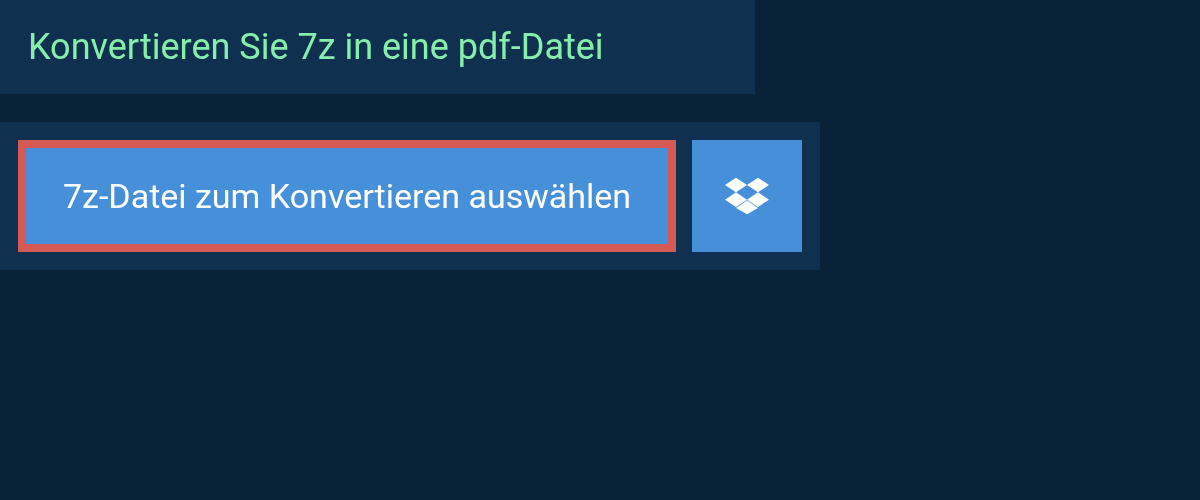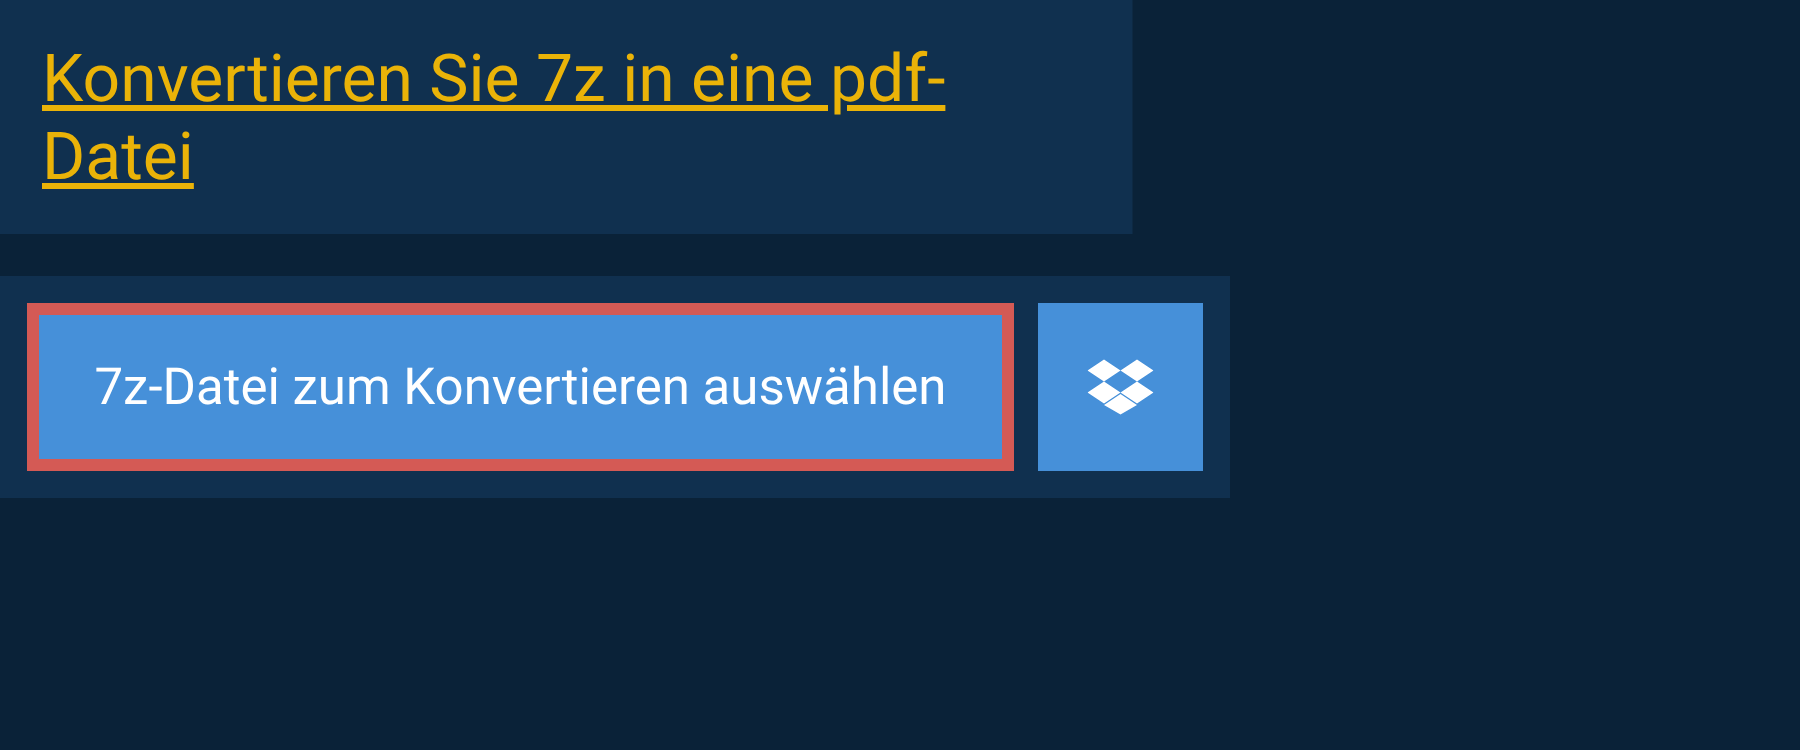--- a/index.html
+++ b/index.html
@@ -14,24 +14,23 @@
       font-family: -apple-system, BlinkMacSystemFont, "Segoe UI", Roboto, Helvetica, Arial, sans-serif;
       overflow: hidden;
     }
     .header-bar {
       background: #10304f;
       padding: 26px 28px;
       display: inline-block;
       width: 755px;
     }
     .header-title {
-      color: #eab308;
-      font-size: 44px;
+      color: #86efac;
+      font-size: 36px;
       font-weight: 400;
-      text-decoration: underline;
     }
     .upload-container {
       background: #10304f;
       padding: 18px;
       margin-top: 28px;
       width: 820px;
       display: flex;
       gap: 16px;
       align-items: stretch;
     }

